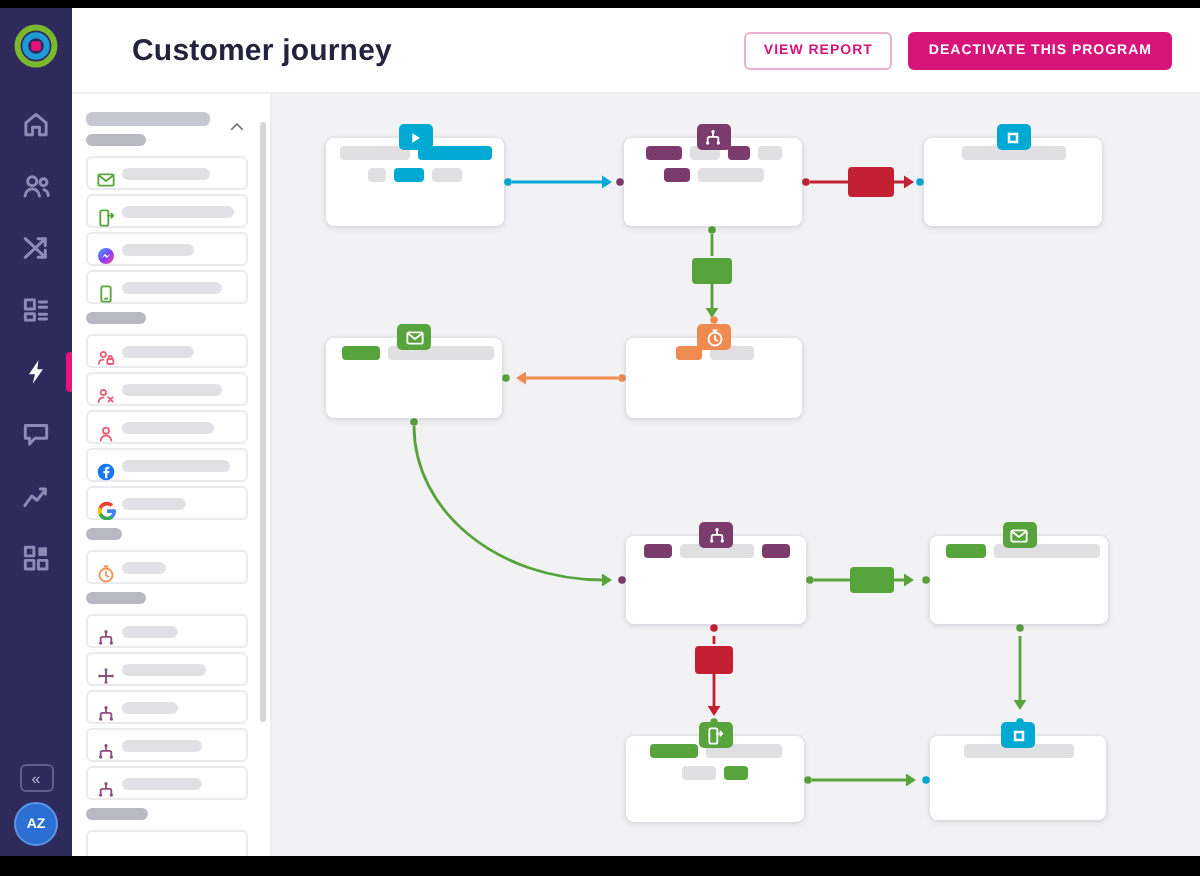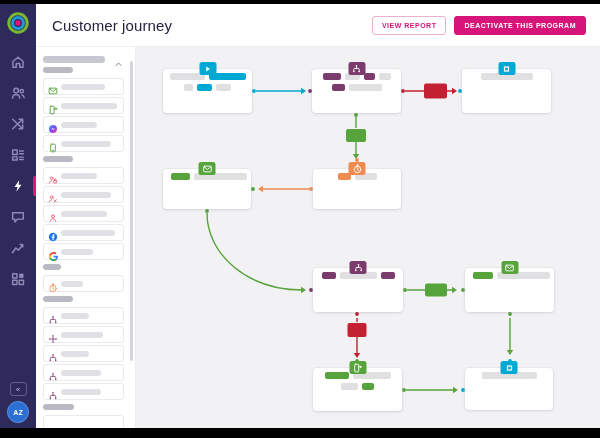--- a/index.html
+++ b/index.html
@@ -18,21 +18,21 @@
   .nav-bottom{position:absolute;bottom:5px;left:0;width:100%;display:flex;flex-direction:column;align-items:center;gap:5px}
   .collapse{width:17px;height:14px;border:1px solid #615d8c;background:transparent;color:#bdbad8;
             font-size:8px;line-height:11px;border-radius:3px;padding:0;cursor:pointer;font-family:inherit}
   .avatar{width:20px;height:20px;border-radius:50%;background:#2b6fd4;border:1px solid #5d96e4;color:#fff;
           font-size:7px;font-weight:bold;display:flex;align-items:center;justify-content:center;cursor:pointer}
 
   
   .main{flex:1;display:flex;flex-direction:column;min-width:0}
   .hdr{height:42px;min-height:42px;display:flex;align-items:center;padding:0 14px;background:#fff;
        border-bottom:1px solid #efeff3}
-  .hdr h1{font-size:15px;margin:2px;color:#23233f;font-weight:normal;letter-spacing:.1px}
+  .hdr h1{font-size:15px;margin:16px;color:#23233f;font-weight:bold;letter-spacing:.1px}
   .actions{margin-left:auto;display:flex;gap:8px}
   .btn{font-size:7px;font-weight:bold;letter-spacing:.5px;border-radius:3px;padding:5px 9px;
        cursor:pointer;font-family:inherit;white-space:nowrap}
   .btn.outline{background:#fff;color:#d61479;border:1px solid #e9afcd}
   .btn.solid{background:#d61479;color:#fff;border:1px solid #d61479}
 
   .content{flex:1;display:flex;min-height:0}
 
   
   .palette{width:100px;min-width:100px;background:#fff;position:relative;padding:8px 0 0 7px;

